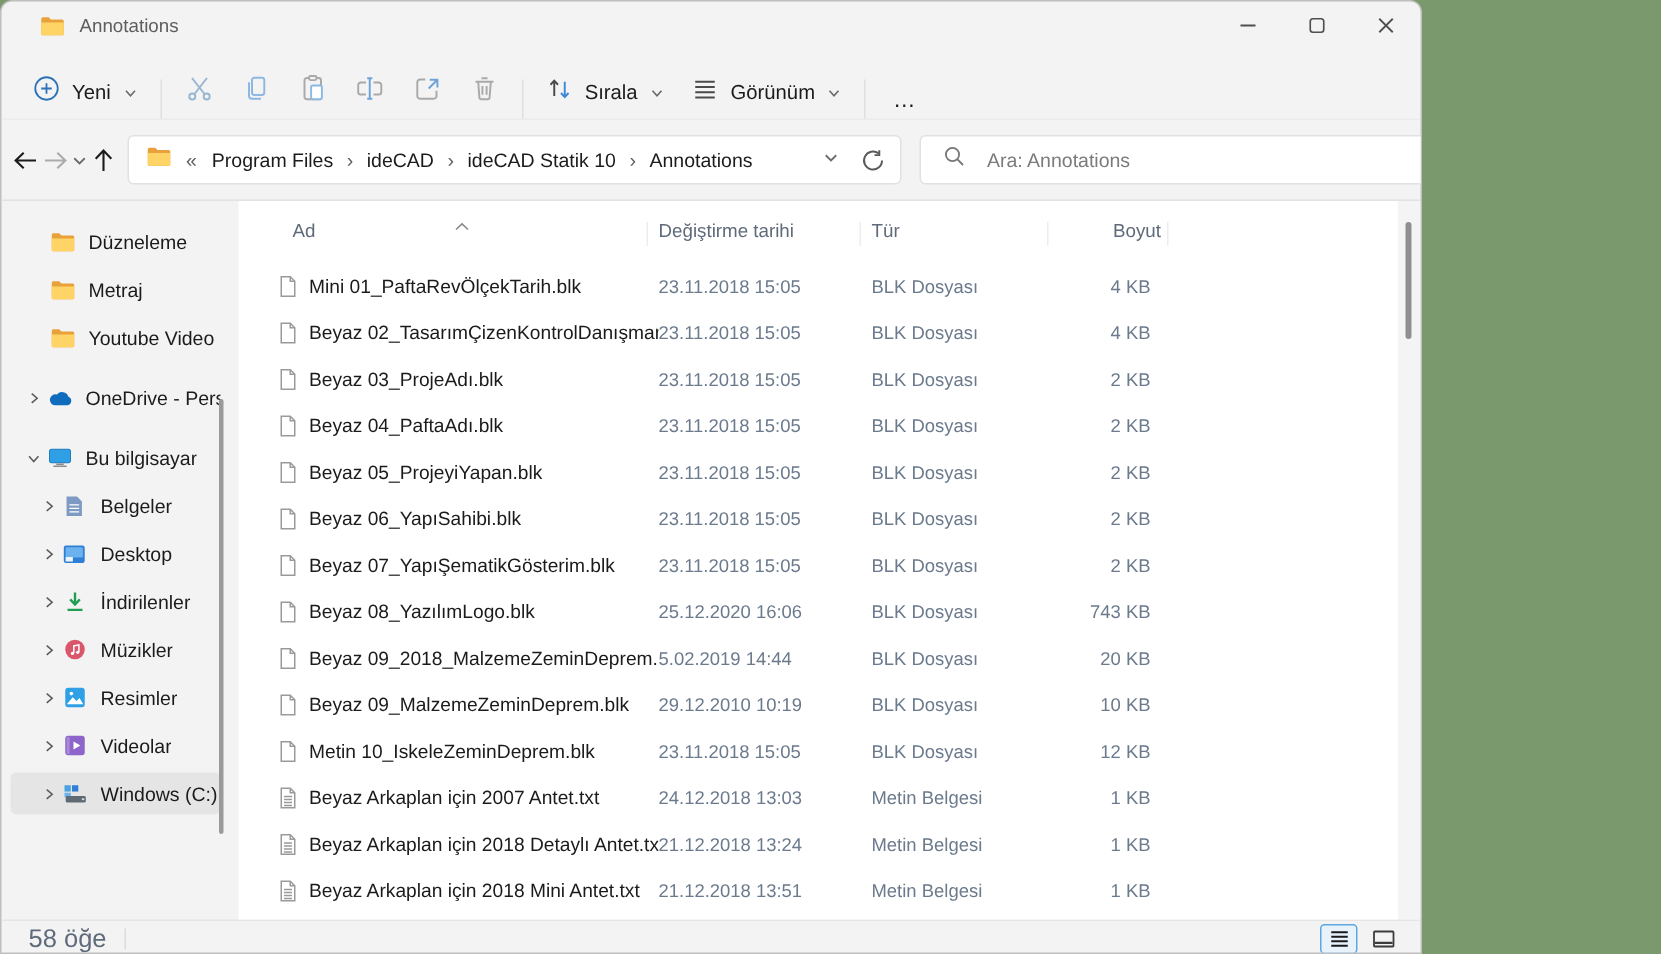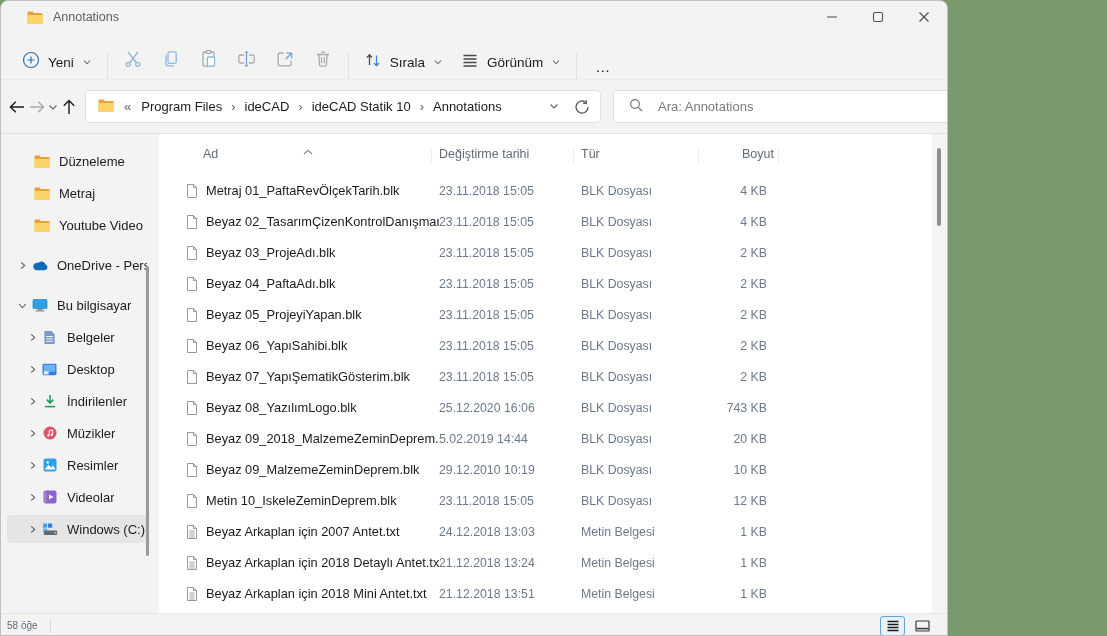--- a/index.html
+++ b/index.html
@@ -67,21 +67,21 @@
   .file-row .name{ font-size:12.8px; color:#1b1b1b; white-space:nowrap; overflow:hidden; }
   .file-row .date,.file-row .type,.file-row .size{ font-size:12.3px; color:#6b7a8c; white-space:nowrap; }
   .file-row .size{ text-align:right; }
   .file-row .icon-cell{ display:flex; }
 
   .vscroll{ width:15px; flex:none; background:#f4f4f4; position:relative; }
   .vscroll .thumb{ position:absolute; left:5px; top:14px; width:4px; height:78px; background:#8f8f8f; border-radius:2px; }
 
   
   .statusbar{ height:24px; border-top:1px solid #e5e5e5; display:flex; align-items:center; }
-  .statusbar .count{ margin-left:6px; font-size:10px; color:#5f6a7a; }
+  .statusbar .count{ margin-left:18px; font-size:17px; color:#5f6a7a; }
   .statusbar .sdiv{ width:1px; height:14px; background:#dcdcdc; margin-left:12px; }
   .view-toggles{ margin-left:auto; margin-right:12px; display:flex; gap:5px; }
   .vt-btn{ width:25px; height:20px; display:flex; align-items:center; justify-content:center; border-radius:3px; border:1px solid transparent; }
   .vt-btn.active{ border-color:#5fa6dd; background:#e7f2fb; }
 </style>
 </head>
 <body>
 
 <div class="window">
 
@@ -431,39 +431,39 @@
       <div class="side-scrollbar"></div>
     </div>
 
     <div class="main">
       <div class="colheader">
         <span class="sort-caret">
           <svg width="10" height="6" viewBox="0 0 10 6">
               <path d="M1 5 L5 1.3 9 5" fill="none" stroke="#8a8a8a" stroke-width="1.1"></path>
             </svg>
         </span>
-        <span class="col-label" style="left:44px">Ad</span>
+        <span class="col-label" style="left:36px">Ad</span>
         <span class="col-label" style="left:280px">Değiştirme tarihi</span>
         <span class="col-label" style="left:422px">Tür</span>
         <span class="col-label" style="left:583px">Boyut</span>
         <span class="col-sep" style="left:272px"></span>
         <span class="col-sep" style="left:414px"></span>
         <span class="col-sep" style="left:539px"></span>
         <span class="col-sep" style="left:619px"></span>
       </div>
       <div class="rows" id="file-rows">
   <div class="file-row" data-icon="blk">
     <span class="icon-cell">
       <svg class="icon-blk" width="16" height="16" viewBox="0 0 16 16">
                 <path d="M3.5 1.5 H9.5 L12.5 4.5 V14.5 H3.5 Z" fill="#fff" stroke="#9a9a9a"></path>
                 <path d="M9.5 1.5 V4.5 H12.5" fill="none" stroke="#9a9a9a"></path>
               </svg>
 
     </span>
-    <span class="name">Metraj 01_PaftaRevÖlçekTarih.blk</span>
+    <span class="name">Mini 01_PaftaRevÖlçekTarih.blk</span>
     <span class="date">23.11.2018 15:05</span>
     <span class="type">BLK Dosyası</span>
     <span class="size">4 KB</span>
   </div>
 
   <div class="file-row" data-icon="blk">
     <span class="icon-cell">
       <svg class="icon-blk" width="16" height="16" viewBox="0 0 16 16">
                 <path d="M3.5 1.5 H9.5 L12.5 4.5 V14.5 H3.5 Z" fill="#fff" stroke="#9a9a9a"></path>
                 <path d="M9.5 1.5 V4.5 H12.5" fill="none" stroke="#9a9a9a"></path>

